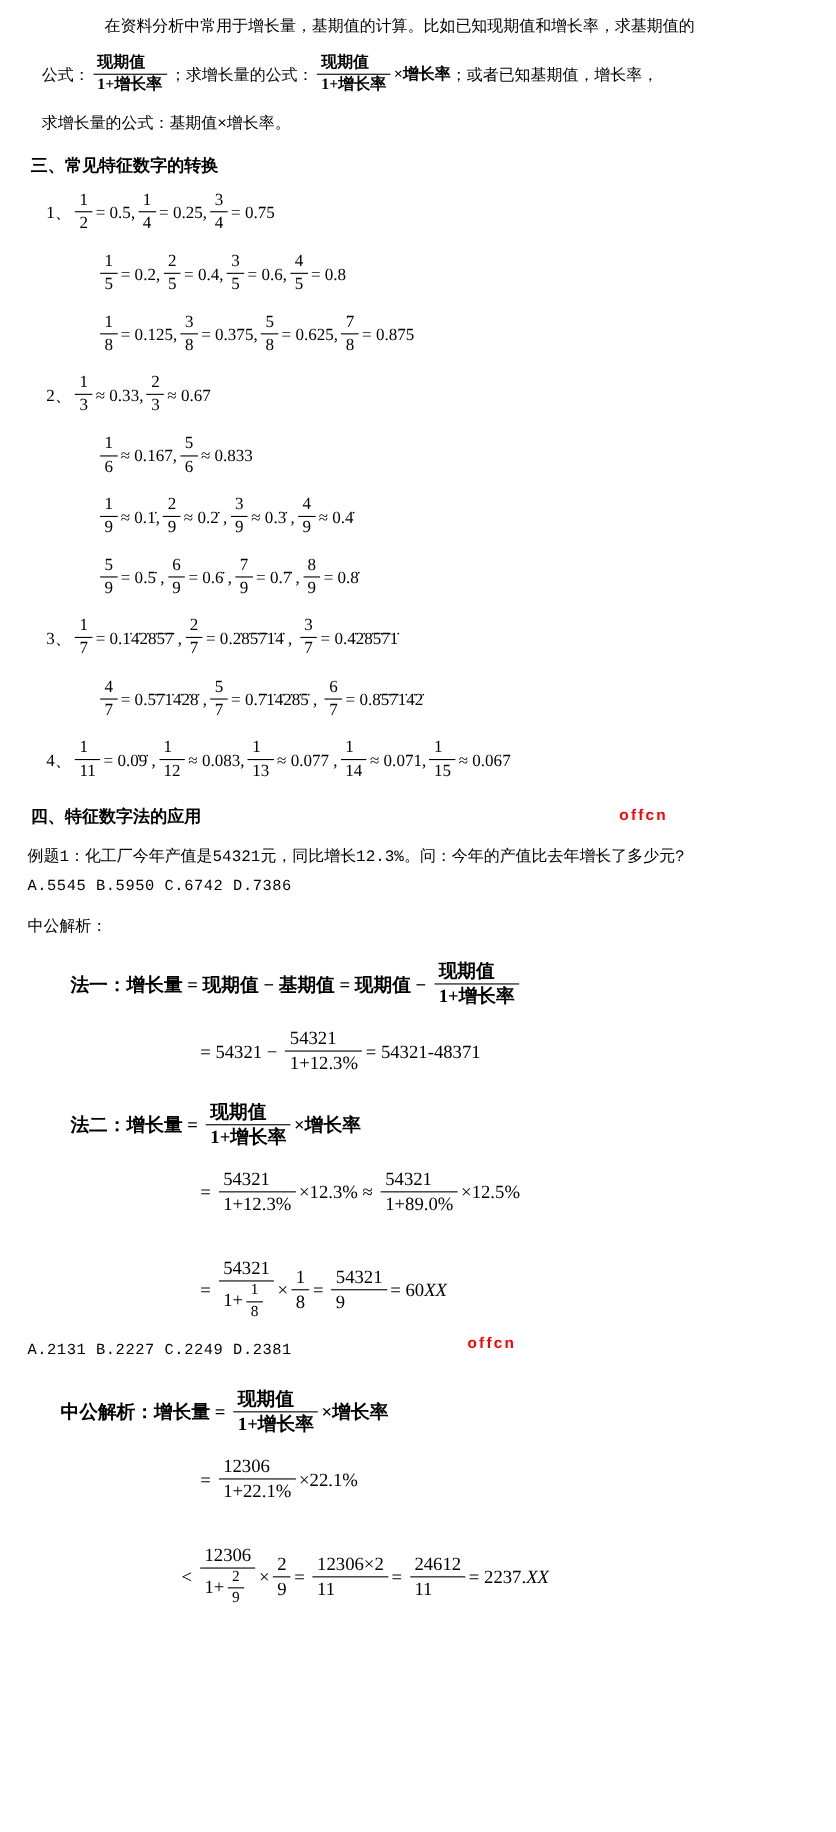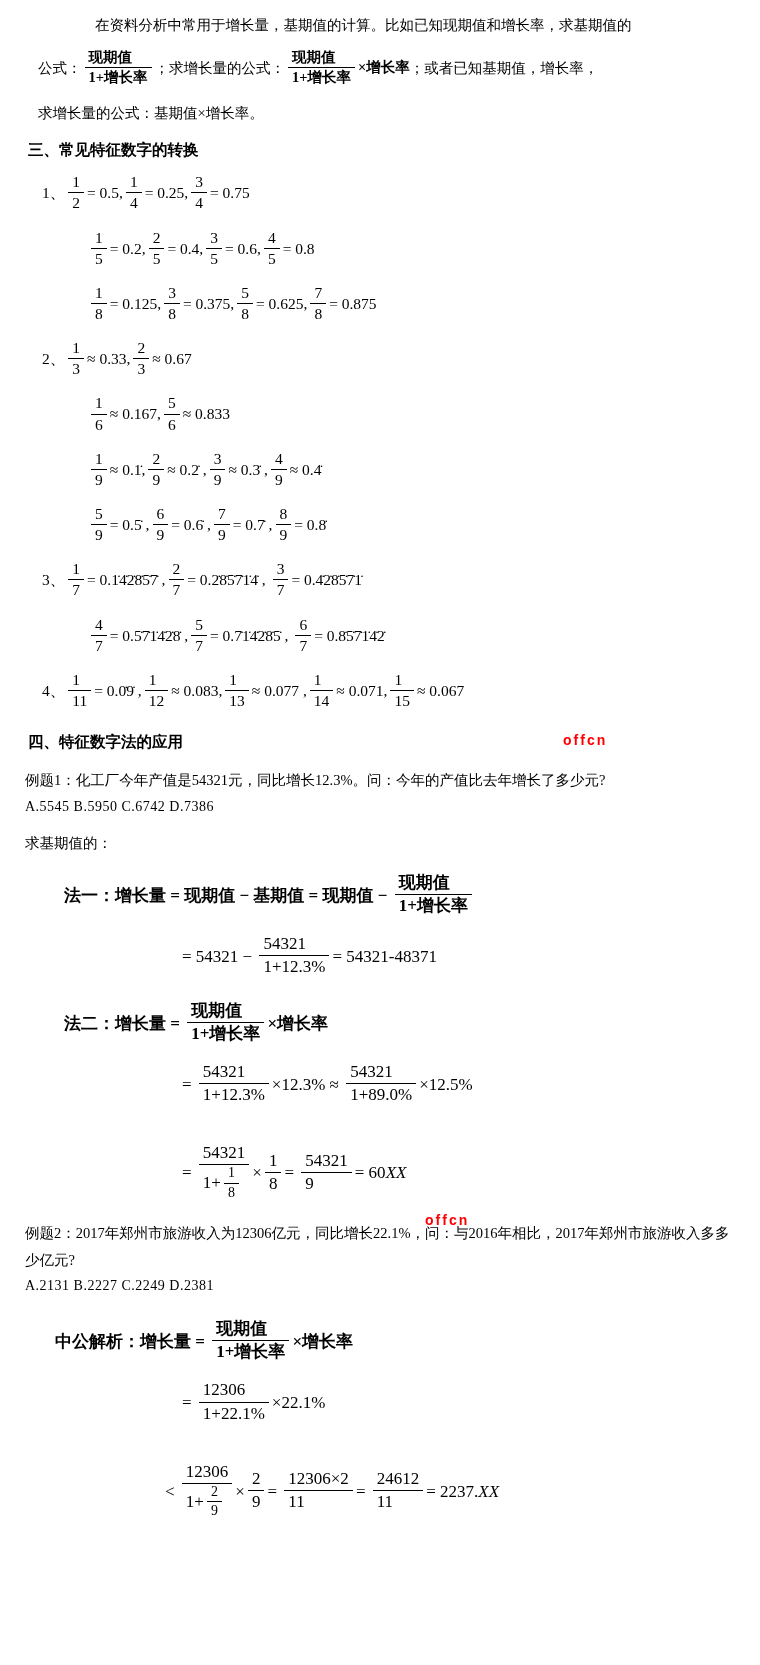--- a/index.html
+++ b/index.html
@@ -1,21 +1,21 @@
 <!DOCTYPE html>
 <html><head>
 <meta charset="utf-8">
 <style>
   html,body{margin:0;padding:0;background:#f7f7f7;}
   .page{
     width:760px;min-height:1665px;margin:0 auto;background:#ffffff;
     color:#000;font-family:"Liberation Serif","DejaVu Serif",serif;
     position:relative;overflow:hidden;box-sizing:border-box;padding-top:12px;
   }
-  .p{font-size:14.5px;line-height:1.85;padding:0 22px;position:relative;}
+  .p{font-size:14.5px;line-height:1.85;padding:0 22px;position:relative;font-family:Liberation Mono, monospace;}
   .heading{font-size:15.5px;font-weight:bold;padding:8px 22px 4px 28px;margin:6px 0 2px 0;position:relative;}
   .math{font-size:17px;padding:5px 22px;margin:6px 0;position:relative;line-height:1.4;}
   .math-sm{font-size:14.5px;}
   .math-bold{font-weight:bold;}
   .list-line{font-size:15.5px;padding-left:42px;margin:4px 0;}
   .list-cont{font-size:15.5px;padding-left:88px;margin:4px 0;}
   .ind-first{padding-left:95px;}
   .ind-body{padding-left:38px;}
   .ind-ex{padding-left:25px;margin-top:10px;}
   .opts{padding-left:25px;font-size:14px;letter-spacing:.5px;}
@@ -50,26 +50,25 @@
       <div class="math list-line">2、<span class="frac"><span class="fnum">1</span><span class="fden">3</span></span>≈ 0.33,<span class="frac"><span class="fnum">2</span><span class="fden">3</span></span>≈ 0.67</div>
       <div class="math list-cont"><span class="frac"><span class="fnum">1</span><span class="fden">6</span></span>≈ 0.167,<span class="frac"><span class="fnum">5</span><span class="fden">6</span></span>≈ 0.833</div>
       <div class="math list-cont"><span class="frac"><span class="fnum">1</span><span class="fden">9</span></span>≈ 0.1̇,<span class="frac"><span class="fnum">2</span><span class="fden">9</span></span>≈ 0.2̇ ,<span class="frac"><span class="fnum">3</span><span class="fden">9</span></span>≈ 0.3̇ ,<span class="frac"><span class="fnum">4</span><span class="fden">9</span></span>≈ 0.4̇</div>
       <div class="math list-cont"><span class="frac"><span class="fnum">5</span><span class="fden">9</span></span>= 0.5̇ ,<span class="frac"><span class="fnum">6</span><span class="fden">9</span></span>= 0.6̇ ,<span class="frac"><span class="fnum">7</span><span class="fden">9</span></span>= 0.7̇ ,<span class="frac"><span class="fnum">8</span><span class="fden">9</span></span>= 0.8̇</div>
       <div class="math list-line">3、<span class="frac"><span class="fnum">1</span><span class="fden">7</span></span>= 0.1̇4̇2̇8̇5̇7̇ ,<span class="frac"><span class="fnum">2</span><span class="fden">7</span></span>= 0.2̇8̇5̇7̇1̇4̇ , <span class="frac"><span class="fnum">3</span><span class="fden">7</span></span>= 0.4̇2̇8̇5̇7̇1̇</div>
       <div class="math list-cont"><span class="frac"><span class="fnum">4</span><span class="fden">7</span></span>= 0.5̇7̇1̇4̇2̇8̇ ,<span class="frac"><span class="fnum">5</span><span class="fden">7</span></span>= 0.7̇1̇4̇2̇8̇5̇ , <span class="frac"><span class="fnum">6</span><span class="fden">7</span></span>= 0.8̇5̇7̇1̇4̇2̇</div>
       <div class="math list-line">4、<span class="frac"><span class="fnum">1</span><span class="fden">11</span></span>= 0.0̇9̇ ,<span class="frac"><span class="fnum">1</span><span class="fden">12</span></span>≈ 0.083,<span class="frac"><span class="fnum">1</span><span class="fden">13</span></span>≈ 0.077 ,<span class="frac"><span class="fnum">1</span><span class="fden">14</span></span>≈ 0.071,<span class="frac"><span class="fnum">1</span><span class="fden">15</span></span>≈ 0.067</div>
       <div class="heading ">四、特征数字法的应用<span class="offcn" style="left: 563px; top: 8px;">offcn</span></div>
       <div class="p ind-ex">例题1：化工厂今年产值是54321元，同比增长12.3%。问：今年的产值比去年增长了多少元?</div>
       <div class="p opts">A.5545 B.5950 C.6742 D.7386</div>
-      <div class="p ind-ex">求基期值的：</div>
+      <div class="p ind-ex">中公解析：</div>
       <div class="math math-bold ind-m1">法一：增长量 = 现期值 − 基期值 = 现期值 − <span class="frac"><span class="fnum">现期值</span><span class="fden">1+增长率</span></span></div>
       <div class="math ind-m2">= 54321 − <span class="frac"><span class="fnum">54321</span><span class="fden">1+12.3%</span></span>= 54321-48371</div>
       <div class="math math-bold ind-m1">法二：增长量 = <span class="frac"><span class="fnum">现期值</span><span class="fden">1+增长率</span></span>×增长率</div>
       <div class="math ind-m2">= <span class="frac"><span class="fnum">54321</span><span class="fden">1+12.3%</span></span>×12.3% ≈ <span class="frac"><span class="fnum">54321</span><span class="fden">1+89.0%</span></span>×12.5%</div>
       <div class="math ind-m2 gap-top">= <span class="frac"><span class="fnum">54321</span><span class="fden">1+<span class="frac"><span class="fnum">1</span><span class="fden">8</span></span></span></span>×<span class="frac"><span class="fnum">1</span><span class="fden">8</span></span>= <span class="frac"><span class="fnum">54321</span><span class="fden">9</span></span>= 60<i>XX</i><span class="offcn" style="left: 425px; top: 72px;">offcn</span></div>
-      <div class="p ind-ex">例题2：2017年郑州市旅游收入为12306亿元，同比增长22.1%，问：与2016年相比，2017年郑州市旅游收入多多少亿元?</div>
       <div class="p opts">A.2131 B.2227 C.2249 D.2381</div>
       <div class="math math-bold ind-m1b">中公解析：增长量 = <span class="frac"><span class="fnum">现期值</span><span class="fden">1+增长率</span></span>×增长率</div>
       <div class="math ind-m2">= <span class="frac"><span class="fnum">12306</span><span class="fden">1+22.1%</span></span>×22.1%</div>
       <div class="math ind-m2b gap-top">&lt; <span class="frac"><span class="fnum">12306</span><span class="fden">1+<span class="frac"><span class="fnum">2</span><span class="fden">9</span></span></span></span>×<span class="frac"><span class="fnum">2</span><span class="fden">9</span></span>= <span class="frac"><span class="fnum">12306×2</span><span class="fden">11</span></span>= <span class="frac"><span class="fnum">24612</span><span class="fden">11</span></span>= 2237.<i>XX</i></div>
     </div>
 
 </div>
 
 </body></html>

